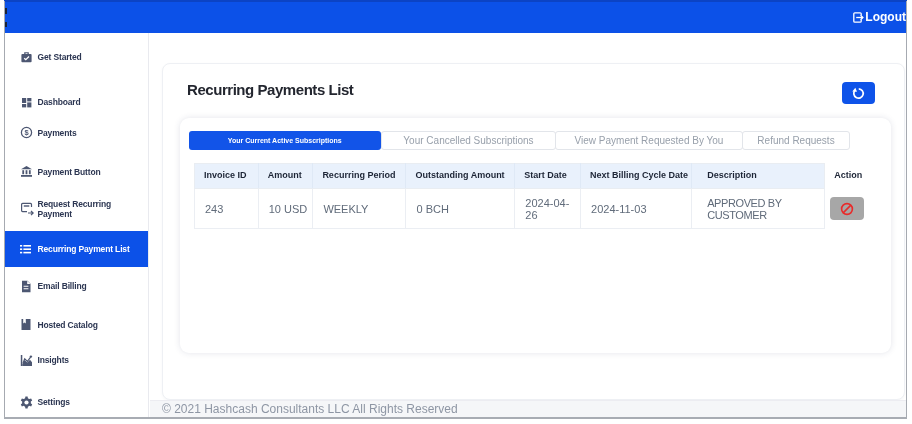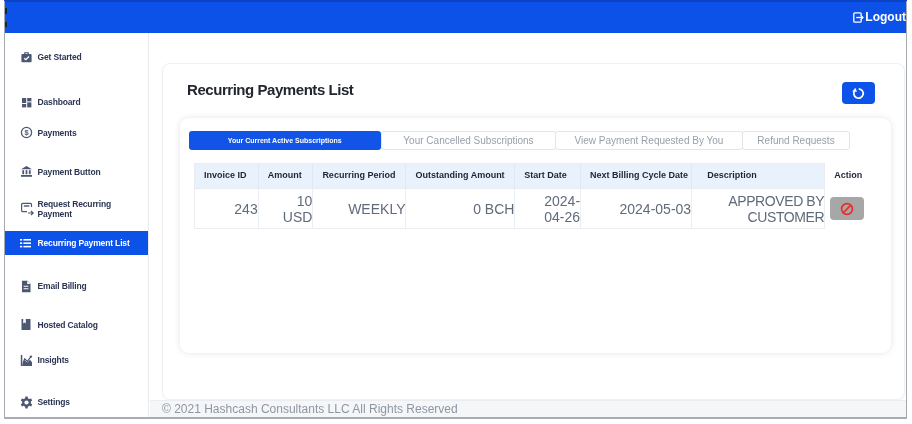--- a/index.html
+++ b/index.html
@@ -18,40 +18,40 @@
 #mark1 { left:5px; top:8px; width:2px; height:6px; background:#1a2338; }
 #mark2 { left:5px; top:22px; width:2px; height:5px; background:#1a2338; }
 #logout { right:6px; top:1px; height:32px; display:flex; align-items:center; color:#fff; font-size:12px; font-weight:bold; }
 #logout svg { margin-right:1px; }
 
 
 #sidebar { left:5px; top:33px; width:144px; height:384px; background:#fff; border-right:1px solid #e9eaef; }
 .sitem { position:absolute; left:0; width:143px; height:16px; display:flex; align-items:center; }
 .sitem svg { position:absolute; left:15px; }
 .sitem span { position:absolute; left:32.5px; font-size:8.5px; font-weight:bold; letter-spacing:-0.15px; color:#2c3652; line-height:10px; }
-.sitem.active { height:24px; background:#0c51e8; }
+.sitem.active { height:36px; background:#0c51e8; }
 .sitem.active span { color:#fff; }
 
 
 #panel { left:162px; top:63px; width:743px; height:337px; background:#fff; border:1px solid #eef0f4; border-radius:8px; box-shadow:0 1px 3px rgba(30,40,70,.04); }
 #title { left:187px; top:82px; font-size:15px; font-weight:bold; letter-spacing:-0.45px; color:#23262f; line-height:15px; }
 #refreshbtn { left:842px; top:82px; width:33px; height:22px; background:#0e53e9; border-radius:4px; display:flex; align-items:center; justify-content:center; }
 #card { left:180px; top:118px; width:711px; height:235px; background:#fff; border-radius:9px; box-shadow:0 0 6px rgba(40,50,90,.13); }
 
 
 #tabs { left:188.5px; top:130.5px; height:19.5px; display:flex; }
 .tab { display:flex; align-items:center; justify-content:center; font-size:10px; color:#98a0ab; background:#fff; border:1px solid #e2e5ea; border-radius:3px; }
 .tab.on { background:#1254e8; color:#fff; font-weight:bold; font-size:7px; border:none; }
 
 
 #tbl { left:188px; top:163px; width:548px; border-collapse:collapse; table-layout:fixed;margin-left:6px; }
 #tbl th { background:#e9f1fc; height:25px; font-size:9px; font-weight:bold; color:#1d2536; text-align:left; padding:0 0 2px 9px; border:1px solid #e9edf2; border-left:none; border-right:1px solid #dfe9f6; }
 #tbl th:first-child { border-left:1px solid #e9edf2; }
 #tbl th:last-child { border-right:1px solid #e9edf2; }
-#tbl td { height:40px; font-size:14px; color:#606b7a; padding:0 0 0 10px; border:1px solid #ebeef3;text-align:right; }
+#tbl td { height:40px; font-size:11px; color:#606b7a; padding:0 0 0 10px; border:1px solid #ebeef3; }
 #tbl th.desc, #tbl td.desc { padding-left:15px; }
 #tbl td.desc { letter-spacing:-0.4px; }
 #tbl td.act { padding-left:5px; }
 .banbtn { width:34px; height:23px; background:#a7a7a7; border-radius:4px; display:flex; align-items:center; justify-content:center; }
 
 
 #footer { left:150px; top:400px; width:756px; height:17px; background:#f5f6f8; border-top:1px solid #ececf1; }
 #ftext { left:162px; top:404px; font-size:12px; color:#8e96a4; line-height:10px; }
 </style>
 </head>
@@ -217,21 +217,21 @@
         <th>Next Billing Cycle Date</th>
         <th class="desc">Description</th>
         <th>Action</th>
       </tr>
 <tr>
         <td>243</td>
         <td>10 USD</td>
         <td>WEEKLY</td>
         <td>0 BCH</td>
         <td>2024-04-26</td>
-        <td>2024-05-03</td>
+        <td>2024-11-03</td>
         <td class="desc">APPROVED BY CUSTOMER</td>
         <td class="act">
 <div class="banbtn">
             <svg width="14" height="14" viewBox="0 0 14 14">
               <circle cx="7" cy="7" r="5.4" fill="none" stroke="#e82b2b" stroke-width="1.6"></circle>
               <path d="M3.4 10.6 L10.6 3.4" stroke="#e82b2b" stroke-width="1.6"></path>
             </svg>
           </div>
 </td>
       </tr>

